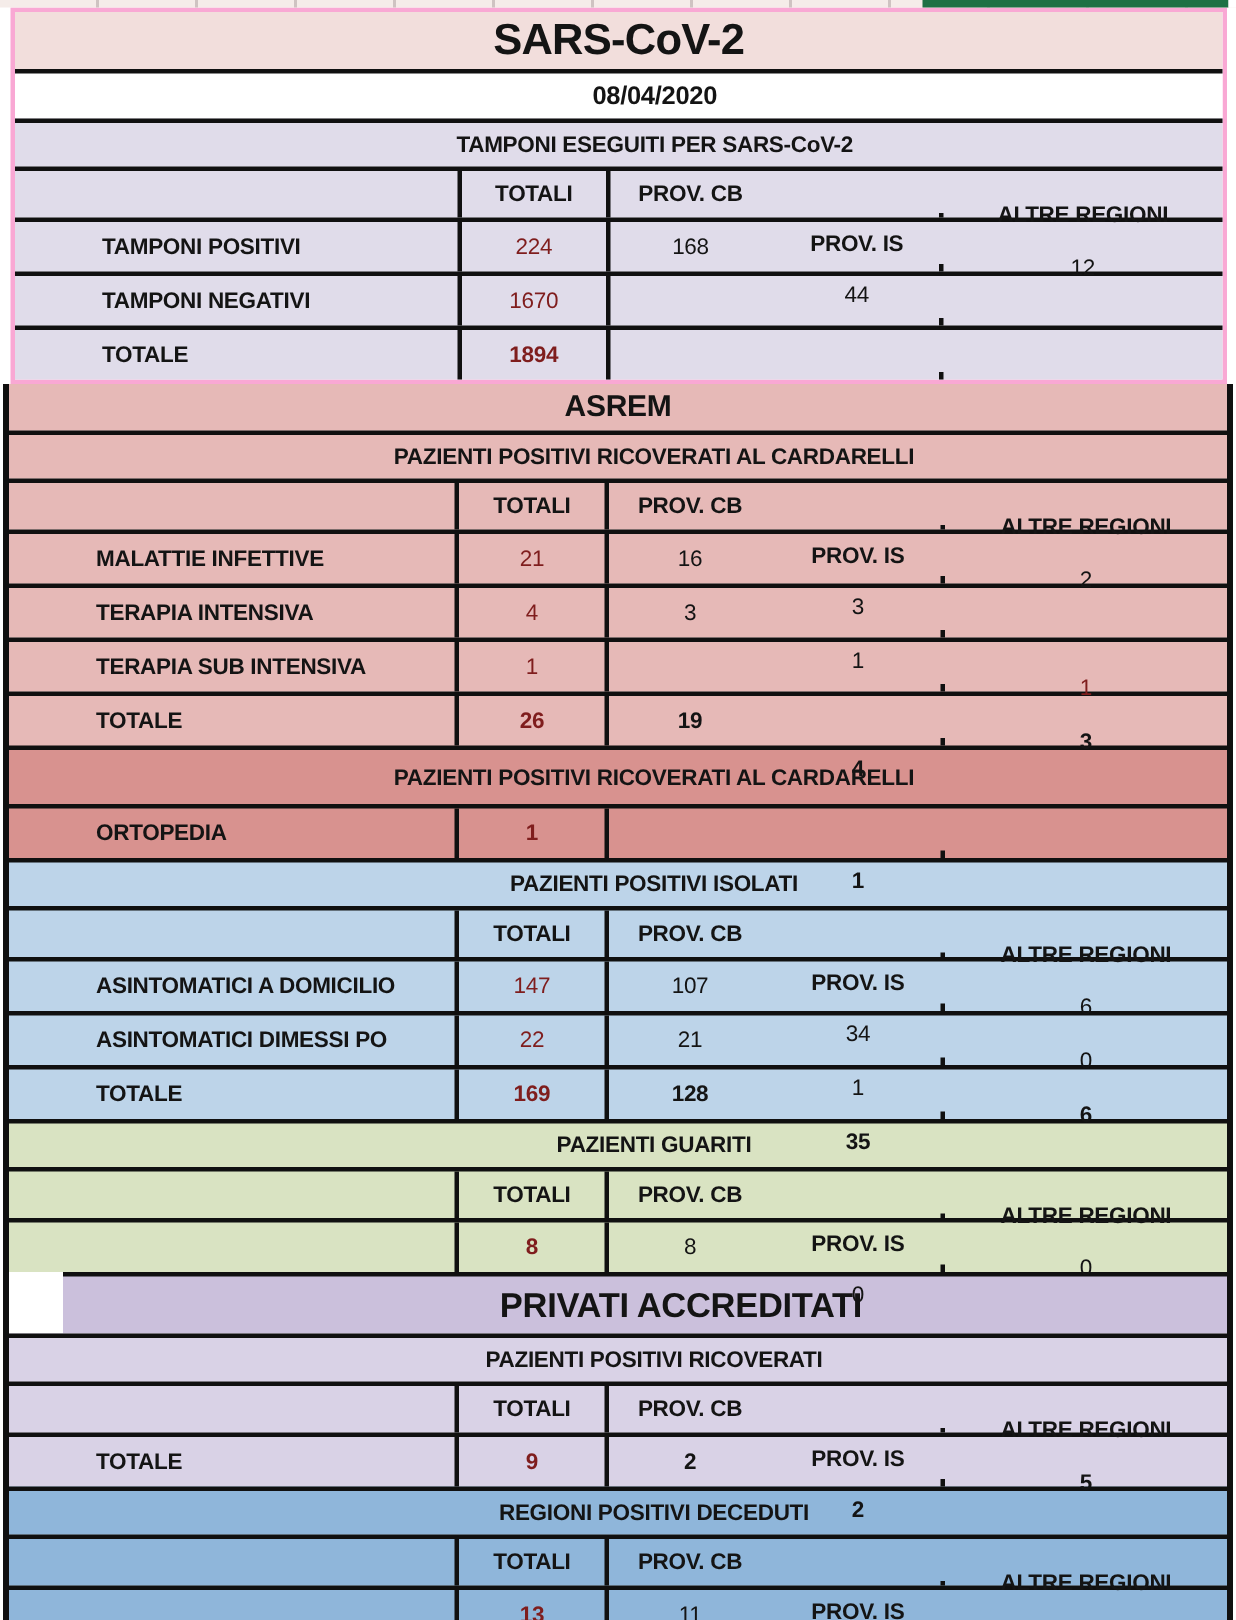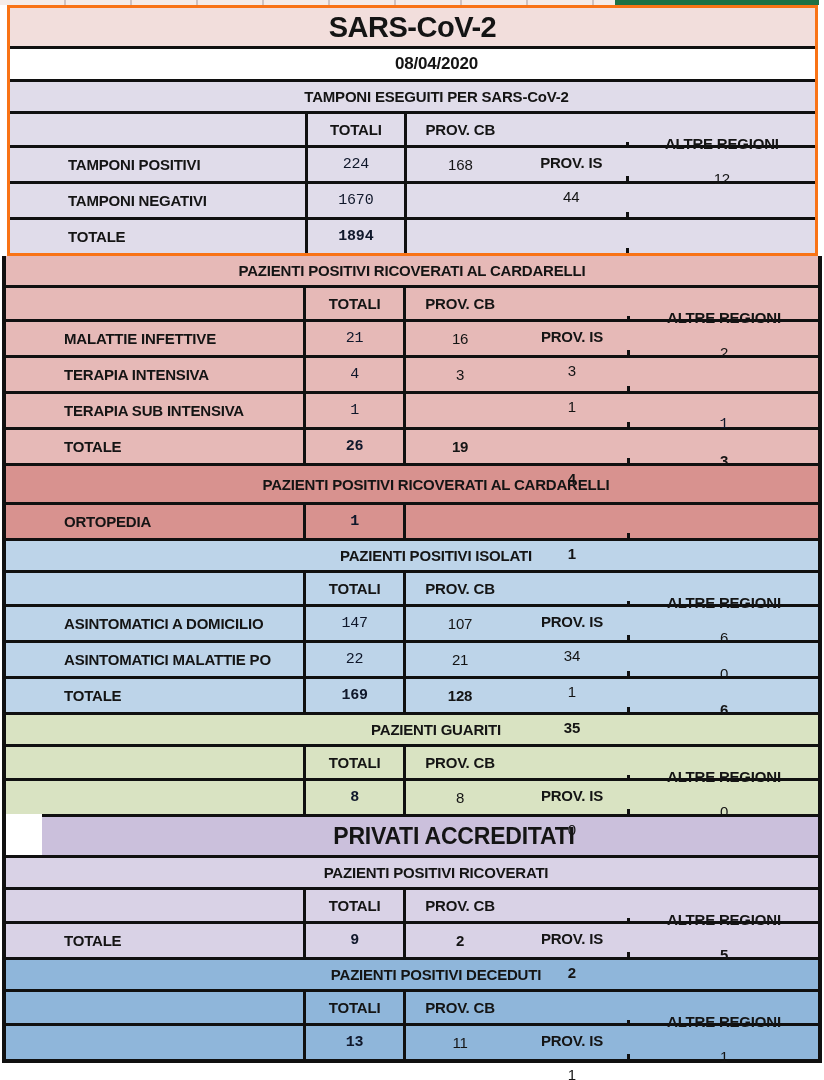--- a/index.html
+++ b/index.html
@@ -18,21 +18,21 @@
     background-image:repeating-linear-gradient(90deg, transparent 0 64px, #cfc3c2 64px 66px);
   }
   .topstrip .green{
     position:absolute;top:0;left:615px;width:204px;height:5px;background:#1e7145;
   }
   .topstrip .rightwhite{position:absolute;top:0;left:819px;width:5px;height:5px;background:#fff;}
 
   .tbl{box-sizing:border-box;}
   .tbl-upper{
     margin-left:7px;width:811px;
-    border:3px solid #f97316;
+    border:3px solid #f9a8d4;
   }
   .tbl-lower{
     margin-left:2px;margin-right:2px;width:820px;
     border-left:4px solid #101010;border-right:4px solid #101010;border-bottom:4px solid #101010;
   }
   .row{display:flex;align-items:stretch;}
   .tbl > .row + .row{border-top:3px solid #101010;padding-left:48px;}
 
   
   .bg-title{background:#f2dedc;}
@@ -65,21 +65,21 @@
   .cell + .cell{border-left:3px solid #101010;}
   .cell.label{width:32.6%;justify-content:flex-start;padding-left:10px;
     font-size:15px;font-weight:700;}
   .cell.c1{width:13.1%;justify-content:center;}
   .cell.c2{width:14.5%;justify-content:center;}
   .cell.c3{width:14.8%;justify-content:center;margin-top:48px;}
   .cell.c4{flex:1;justify-content:center;margin-top:28px;}
   .cell.v{font-size:15px;font-weight:400;}
   .head .cell.v{font-weight:700;}
   .cell.v.b{font-weight:700;}
-  .cell.v.r{color:#0f172a;font-family:Liberation Mono, monospace;}
+  .cell.v.r{color:#7f1d1d;}
 </style>
 </head>
 <body>
 
 <div class="screen">
 
   <div class="topstrip">
     <div class="green"></div>
     <div class="rightwhite"></div>
   </div>
@@ -114,20 +114,21 @@
       <div class="cell label">TOTALE</div>
       <div class="cell c1 v r b">1894</div>
       <div class="cell c2 v"></div>
       <div class="cell c3 v"></div>
       <div class="cell c4 v"></div>
     </div>
   </div>
 
   <div class="tbl tbl-lower">
 
+    <div class="row banner bg-pink">ASREM</div>
 
     <div class="row sec-title bg-pink">PAZIENTI POSITIVI RICOVERATI AL CARDARELLI</div>
     <div class="row head bg-pink">
       <div class="cell label"></div>
       <div class="cell c1 v">TOTALI</div>
       <div class="cell c2 v">PROV. CB</div>
       <div class="cell c3 v">PROV. IS</div>
       <div class="cell c4 v">ALTRE REGIONI</div>
     </div>
     <div class="row data bg-pink">
@@ -177,21 +178,21 @@
       <div class="cell c4 v">ALTRE REGIONI</div>
     </div>
     <div class="row data bg-blue">
       <div class="cell label">ASINTOMATICI A DOMICILIO</div>
       <div class="cell c1 v r">147</div>
       <div class="cell c2 v">107</div>
       <div class="cell c3 v">34</div>
       <div class="cell c4 v">6</div>
     </div>
     <div class="row data bg-blue">
-      <div class="cell label">ASINTOMATICI MALATTIE PO</div>
+      <div class="cell label">ASINTOMATICI DIMESSI PO</div>
       <div class="cell c1 v r">22</div>
       <div class="cell c2 v">21</div>
       <div class="cell c3 v">1</div>
       <div class="cell c4 v">0</div>
     </div>
     <div class="row data bg-blue">
       <div class="cell label">TOTALE</div>
       <div class="cell c1 v r b">169</div>
       <div class="cell c2 v b">128</div>
       <div class="cell c3 v b">35</div>
@@ -225,21 +226,21 @@
       <div class="cell c4 v">ALTRE REGIONI</div>
     </div>
     <div class="row data bg-lav2">
       <div class="cell label">TOTALE</div>
       <div class="cell c1 v r b">9</div>
       <div class="cell c2 v b">2</div>
       <div class="cell c3 v b">2</div>
       <div class="cell c4 v b">5</div>
     </div>
 
-    <div class="row sec-title bg-blue2">PAZIENTI POSITIVI DECEDUTI</div>
+    <div class="row sec-title bg-blue2">REGIONI POSITIVI DECEDUTI</div>
     <div class="row head bg-blue2">
       <div class="cell label"></div>
       <div class="cell c1 v">TOTALI</div>
       <div class="cell c2 v">PROV. CB</div>
       <div class="cell c3 v">PROV. IS</div>
       <div class="cell c4 v">ALTRE REGIONI</div>
     </div>
     <div class="row data bg-blue2">
       <div class="cell label"></div>
       <div class="cell c1 v r b">13</div>

